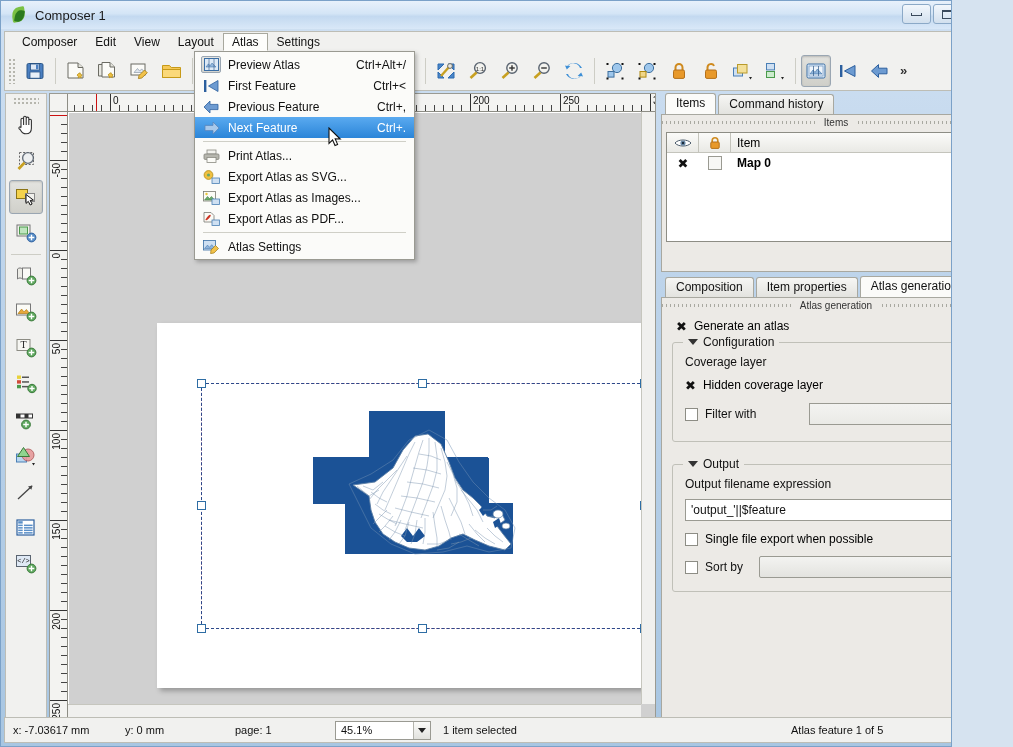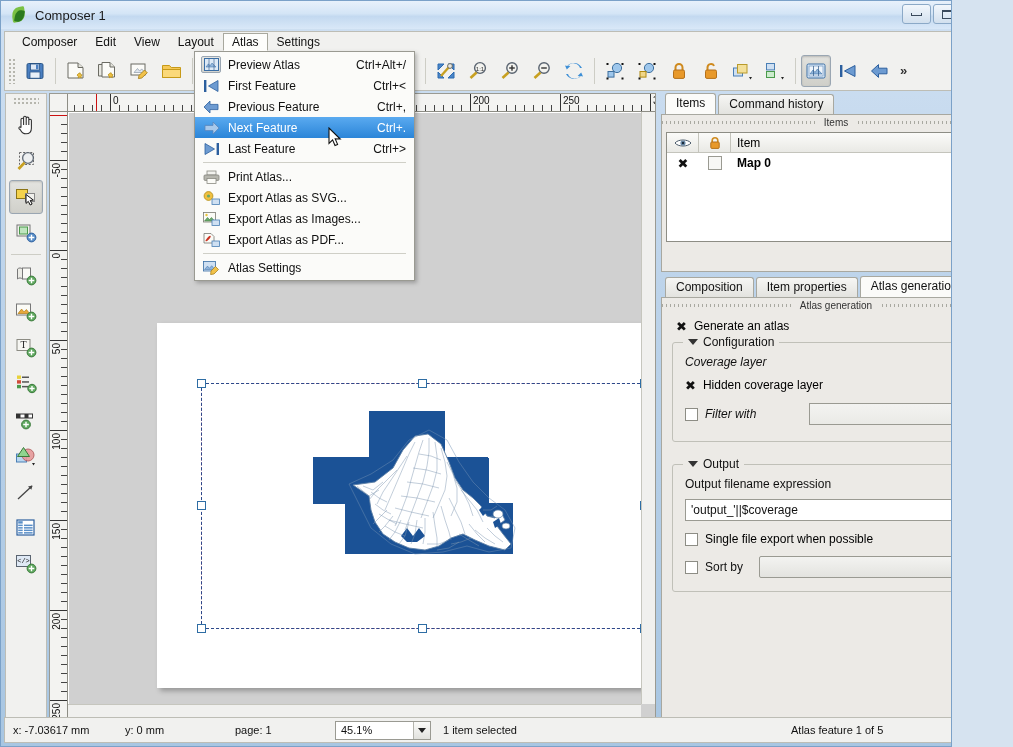--- a/index.html
+++ b/index.html
@@ -963,42 +963,42 @@
           <span>Generate an atlas</span>
         </div>
       </div>
 
       <div class="grp">
         <div class="grp-title">
           <span class="tri"></span>
           <span>Configuration</span>
         </div>
         <div class="row">
-          <div class="lbl" style="width:122px;font-style:italic;">Coverage layer</div>
+          <div class="lbl" style="width:122px;">Coverage layer</div>
         </div>
         <div class="cbrow">
           <span class="xmark" style="margin-right:7px;">✖</span>
           <span>Hidden coverage layer</span>
         </div>
         <div class="row" style="margin-bottom:2px;">
           <span class="cbx"></span>
-          <div class="lbl" style="width:104px;font-style:italic;">Filter with</div>
+          <div class="lbl" style="width:104px;">Filter with</div>
           <div class="txtin disabled"></div>
           <div class="epsbtn">ε</div>
         </div>
       </div>
 
       <div class="grp" style="margin-top:22px;">
         <div class="grp-title">
           <span class="tri"></span>
           <span>Output</span>
         </div>
         <div class="lbl" style="margin-bottom:6px;">Output filename expression</div>
         <div class="row">
-          <div class="txtin">'output_'||$coverage</div>
+          <div class="txtin">'output_'||$feature</div>
           <div class="epsbtn">ε</div>
         </div>
         <div class="cbrow">
           <span class="cbx"></span>
           <span>Single file export when possible</span>
         </div>
         <div class="row" style="margin-bottom:0;">
           <span class="cbx"></span>
           <div class="lbl" style="width:54px;">Sort by</div>
           <div class="combo" style="background:linear-gradient(to bottom,#f3f3f1,#e3e3df);"></div>
@@ -1046,30 +1046,20 @@
     </div>
     <div class="pitem sel">
       <span class="picon">
         <svg width="17" height="14" viewBox="0 0 17 14">
           <path d="M10 1l6 6-6 6V9.6H2V4.4h8z" fill="#a8c8ea" stroke="#5b87bb" stroke-width=".8"></path>
         </svg>
       </span>
       <span>Next Feature</span>
       <span class="pshort">Ctrl+.</span>
     </div>
-    <div class="pitem">
-      <span class="picon">
-        <svg width="17" height="14" viewBox="0 0 17 14">
-          <rect x="13.6" y="1" width="2.4" height="12" fill="#2c5f9e"></rect>
-          <path d="M2 1.5v11L11.5 7z" fill="#6d9bd1" stroke="#2c5f9e" stroke-width=".8"></path>
-        </svg>
-      </span>
-      <span>Last Feature</span>
-      <span class="pshort">Ctrl+&gt;</span>
-    </div>
     <div class="psep"></div>
     <div class="pitem">
       <span class="picon">
         <svg width="17" height="14" viewBox="0 0 17 14">
           <rect x="4" y="1" width="9" height="4" fill="#f2f2ee" stroke="#8a8a82" stroke-width=".8"></rect>
           <rect x="1" y="5" width="15" height="5.4" rx="1" fill="#b6b6ae" stroke="#84847c" stroke-width=".8"></rect>
           <rect x="4" y="8.5" width="9" height="5" fill="#fbfbf7" stroke="#8a8a82" stroke-width=".8"></rect>
         </svg>
       </span>
       <span>Print Atlas...</span>

